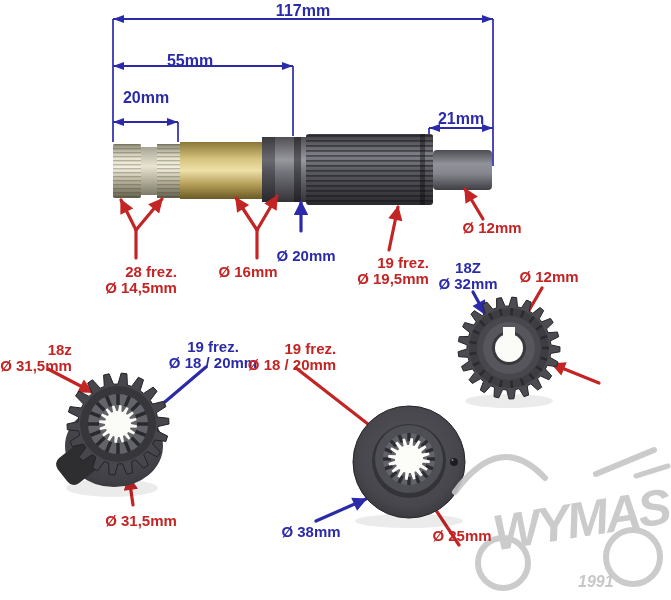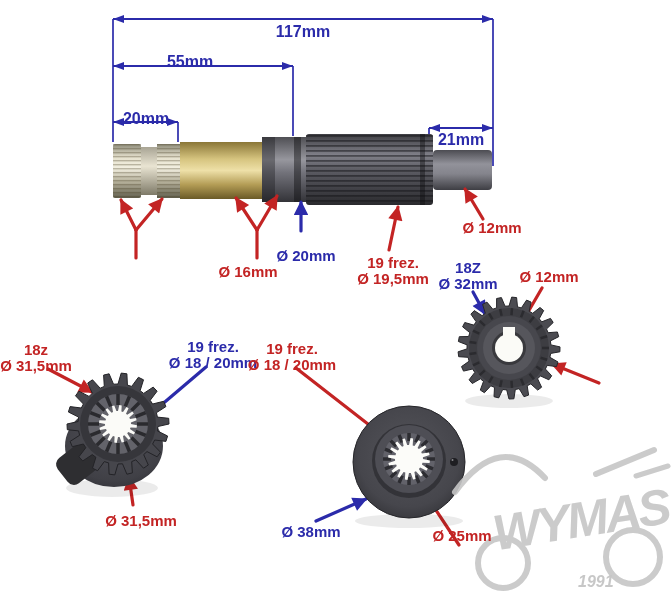--- a/index.html
+++ b/index.html
@@ -7,23 +7,23 @@
     position:relative;width:671px;height:600px;background:#fff;overflow:hidden;
     font-family:"Liberation Sans",sans-serif;
   }
   .stage svg{position:absolute;left:0;top:0;}
   .lbl{
     position:absolute;transform:translateX(-50%);
     font-weight:bold;font-size:15px;line-height:16px;
     white-space:nowrap;text-align:center;
   }
   .lbl span{display:block;}
-  .dim{font-size:16px;line-height:17px;margin-top:21px;}
+  .dim{font-size:16px;line-height:17px;}
   .blue{color:var(--dimension-blue,#2b2baa);}
-  .red{color:var(--callout-red,#c32424);}
+  .red{color:var(--callout-red,#c32424);text-align:right;}
 </style>
 </head>
 <body>
 
 <div class="stage">
 
 <svg width="671" height="600" viewBox="0 0 671 600">
   <defs>
     <marker id="mr" viewBox="0 0 10 10" refX="9" refY="5" markerWidth="5" markerHeight="4.5" orient="auto">
       <path d="M0,0 L10,5 L0,10 Z" style="fill:var(--callout-red,#c32424)"></path>
@@ -231,24 +231,28 @@
     <path d="M596,474 L654,450" fill="none" stroke="#c6c6c6" stroke-width="6" stroke-linecap="round"></path>
     <path d="M636,476 L668,466" fill="none" stroke="#c6c6c6" stroke-width="5" stroke-linecap="round"></path>
     <circle cx="503" cy="563" r="25" fill="none" stroke="#c6c6c6" stroke-width="6"></circle>
     <circle cx="633" cy="557" r="27" fill="none" stroke="#c6c6c6" stroke-width="6"></circle>
     <text x="492" y="540" font-size="50" font-weight="bold" font-style="italic" letter-spacing="-3" fill="#c6c6c6" transform="rotate(-9 560 520)">WYMAS</text>
     <text x="578" y="587" font-size="16" font-weight="bold" font-style="italic" fill="#c2c2c2">1991</text>
   </g>
 </svg>
 
 <div class="lbl blue dim" style="left:303px;top:2px">117mm</div>
-<div class="lbl blue dim" style="left:190px;top:32px">55mm</div>
+<div class="lbl blue dim" style="left:190px;top:52px">55mm</div>
 <div class="lbl blue dim" style="left:146px;top:89px">20mm</div>
 <div class="lbl blue dim" style="left:461px;top:110px">21mm</div>
 
+<div class="lbl red" style="left:141px;top:264px">
+  <span>28 frez.</span>
+  <span>Ø 14,5mm</span>
+</div>
 <div class="lbl red" style="left:248px;top:264px">Ø 16mm</div>
 <div class="lbl blue" style="left:306px;top:248px">Ø 20mm</div>
 <div class="lbl red" style="left:393px;top:255px">
   <span>19 frez.</span>
   <span>Ø 19,5mm</span>
 </div>
 <div class="lbl red" style="left:492px;top:220px">Ø 12mm</div>
 
 <div class="lbl blue" style="left:468px;top:260px">
   <span>18Z</span>

